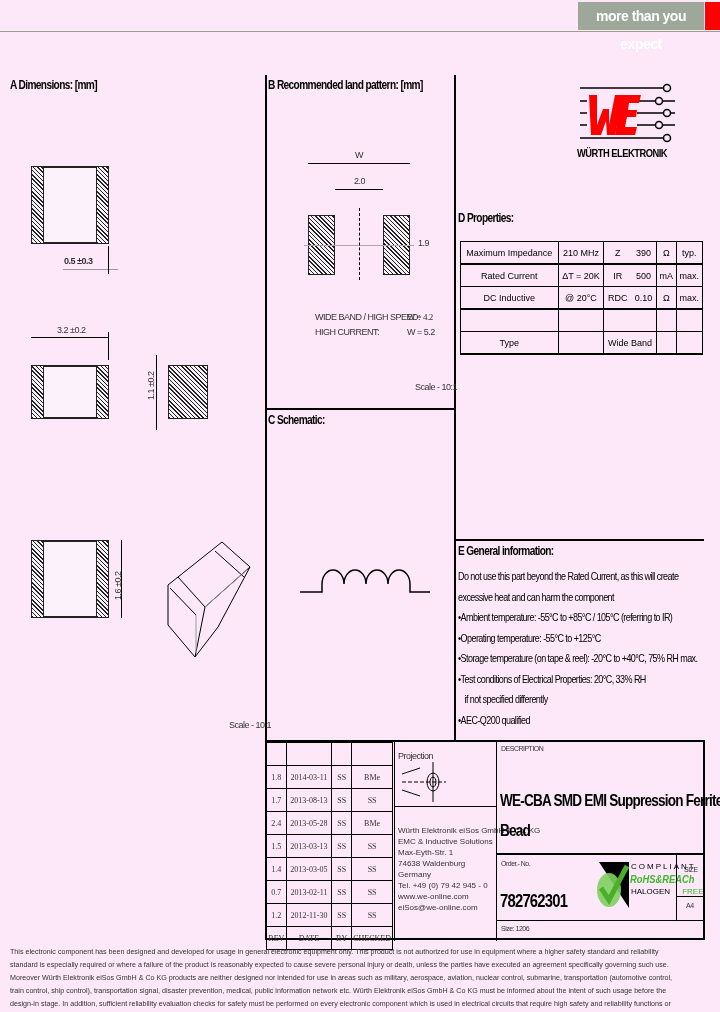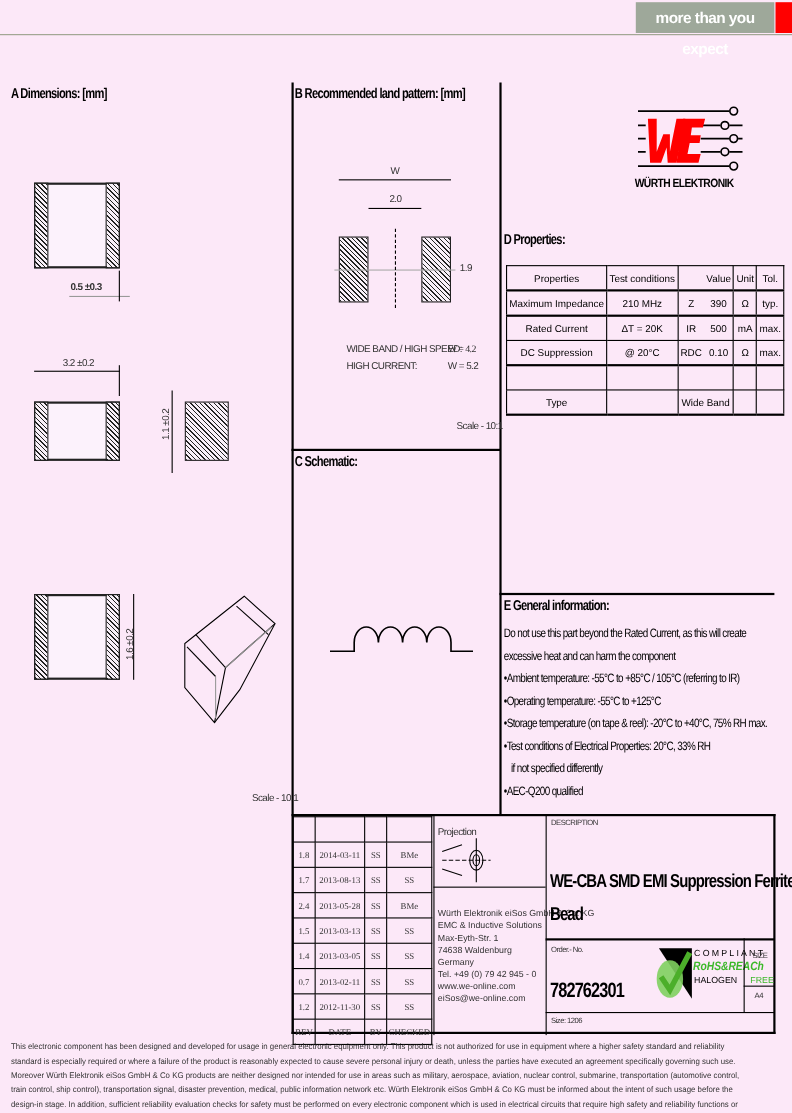--- a/index.html
+++ b/index.html
@@ -25,21 +25,21 @@
   .pn{font-size:19px;font-weight:bold;letter-spacing:-1px;transform:scaleX(0.78);transform-origin:left top;}
   .disc{font-size:7.5px;color:#333;line-height:13px;width:700px;transform:scaleX(0.95);transform-origin:left top;}
 </style>
 </head>
 <body>
 
 <div class="abs slogan">more than you expect</div>
 <div class="abs redbox"></div>
 <div class="abs topline"></div>
 
-<div class="abs" style="left:575px;top:96px;width:110px;height:80px;">
+<div class="abs" style="left:575px;top:83px;width:110px;height:80px;">
   <svg width="110" height="60" viewBox="0 0 110 60">
     <g stroke="#000" stroke-width="1.5" fill="none">
       <line x1="5" y1="5" x2="88" y2="5"></line>
         <circle cx="92" cy="5" r="3.5"></circle>
       <line x1="5" y1="18" x2="12" y2="18"></line>
         <line x1="62" y1="18" x2="80" y2="18"></line>
         <circle cx="84" cy="18" r="3.5"></circle>
         <line x1="88" y1="18" x2="100" y2="18"></line>
       <line x1="5" y1="30" x2="12" y2="30"></line>
         <line x1="62" y1="30" x2="88" y2="30"></line>
@@ -122,46 +122,38 @@
 <div class="abs hline" style="left:265px;top:408px;width:190px;"></div>
 
 <div class="abs sect" style="left:268px;top:412px;">C Schematic:</div>
 <svg class="abs" style="left:298px;top:560px;" width="135" height="35" viewBox="0 0 135 35">
   <path d="M2,32 H24 V24 A11,14 0 0 1 46,24 A11,14 0 0 1 68,24 A11,14 0 0 1 90,24 A11,14 0 0 1 112,24 V32 H132" stroke="#000" stroke-width="1.5" fill="none"></path>
 </svg>
 
 <div class="abs sect" style="left:458px;top:210px;">D Properties:</div>
 <table class="abs props" style="left:460px;top:241px;width:243px;">
   <tbody>
-      <tr class="thick">
-    <td>Properties</td>
-    <td>Test conditions</td>
-    <td style="border-right:none;"></td>
-    <td style="border-left:none;">Value</td>
-    <td>Unit</td>
-    <td>Tol.</td>
-  </tr>
   <tr class="thick">
     <td>Maximum Impedance</td>
     <td>210 MHz</td>
     <td style="border-right:none;">Z</td>
     <td style="border-left:none;">390</td>
     <td>Ω</td>
     <td>typ.</td>
   </tr>
   <tr>
     <td>Rated Current</td>
     <td>ΔT = 20K</td>
     <td style="border-right:none;">IR</td>
     <td style="border-left:none;">500</td>
     <td>mA</td>
     <td>max.</td>
   </tr>
   <tr class="thick">
-    <td>DC Suppression</td>
+    <td>DC Inductive</td>
     <td>@ 20°C</td>
     <td style="border-right:none;">RDC</td>
     <td style="border-left:none;">0.10</td>
     <td>Ω</td>
     <td>max.</td>
   </tr>
   <tr>
     <td></td>
         <td></td>
     <td colspan="2"></td>

